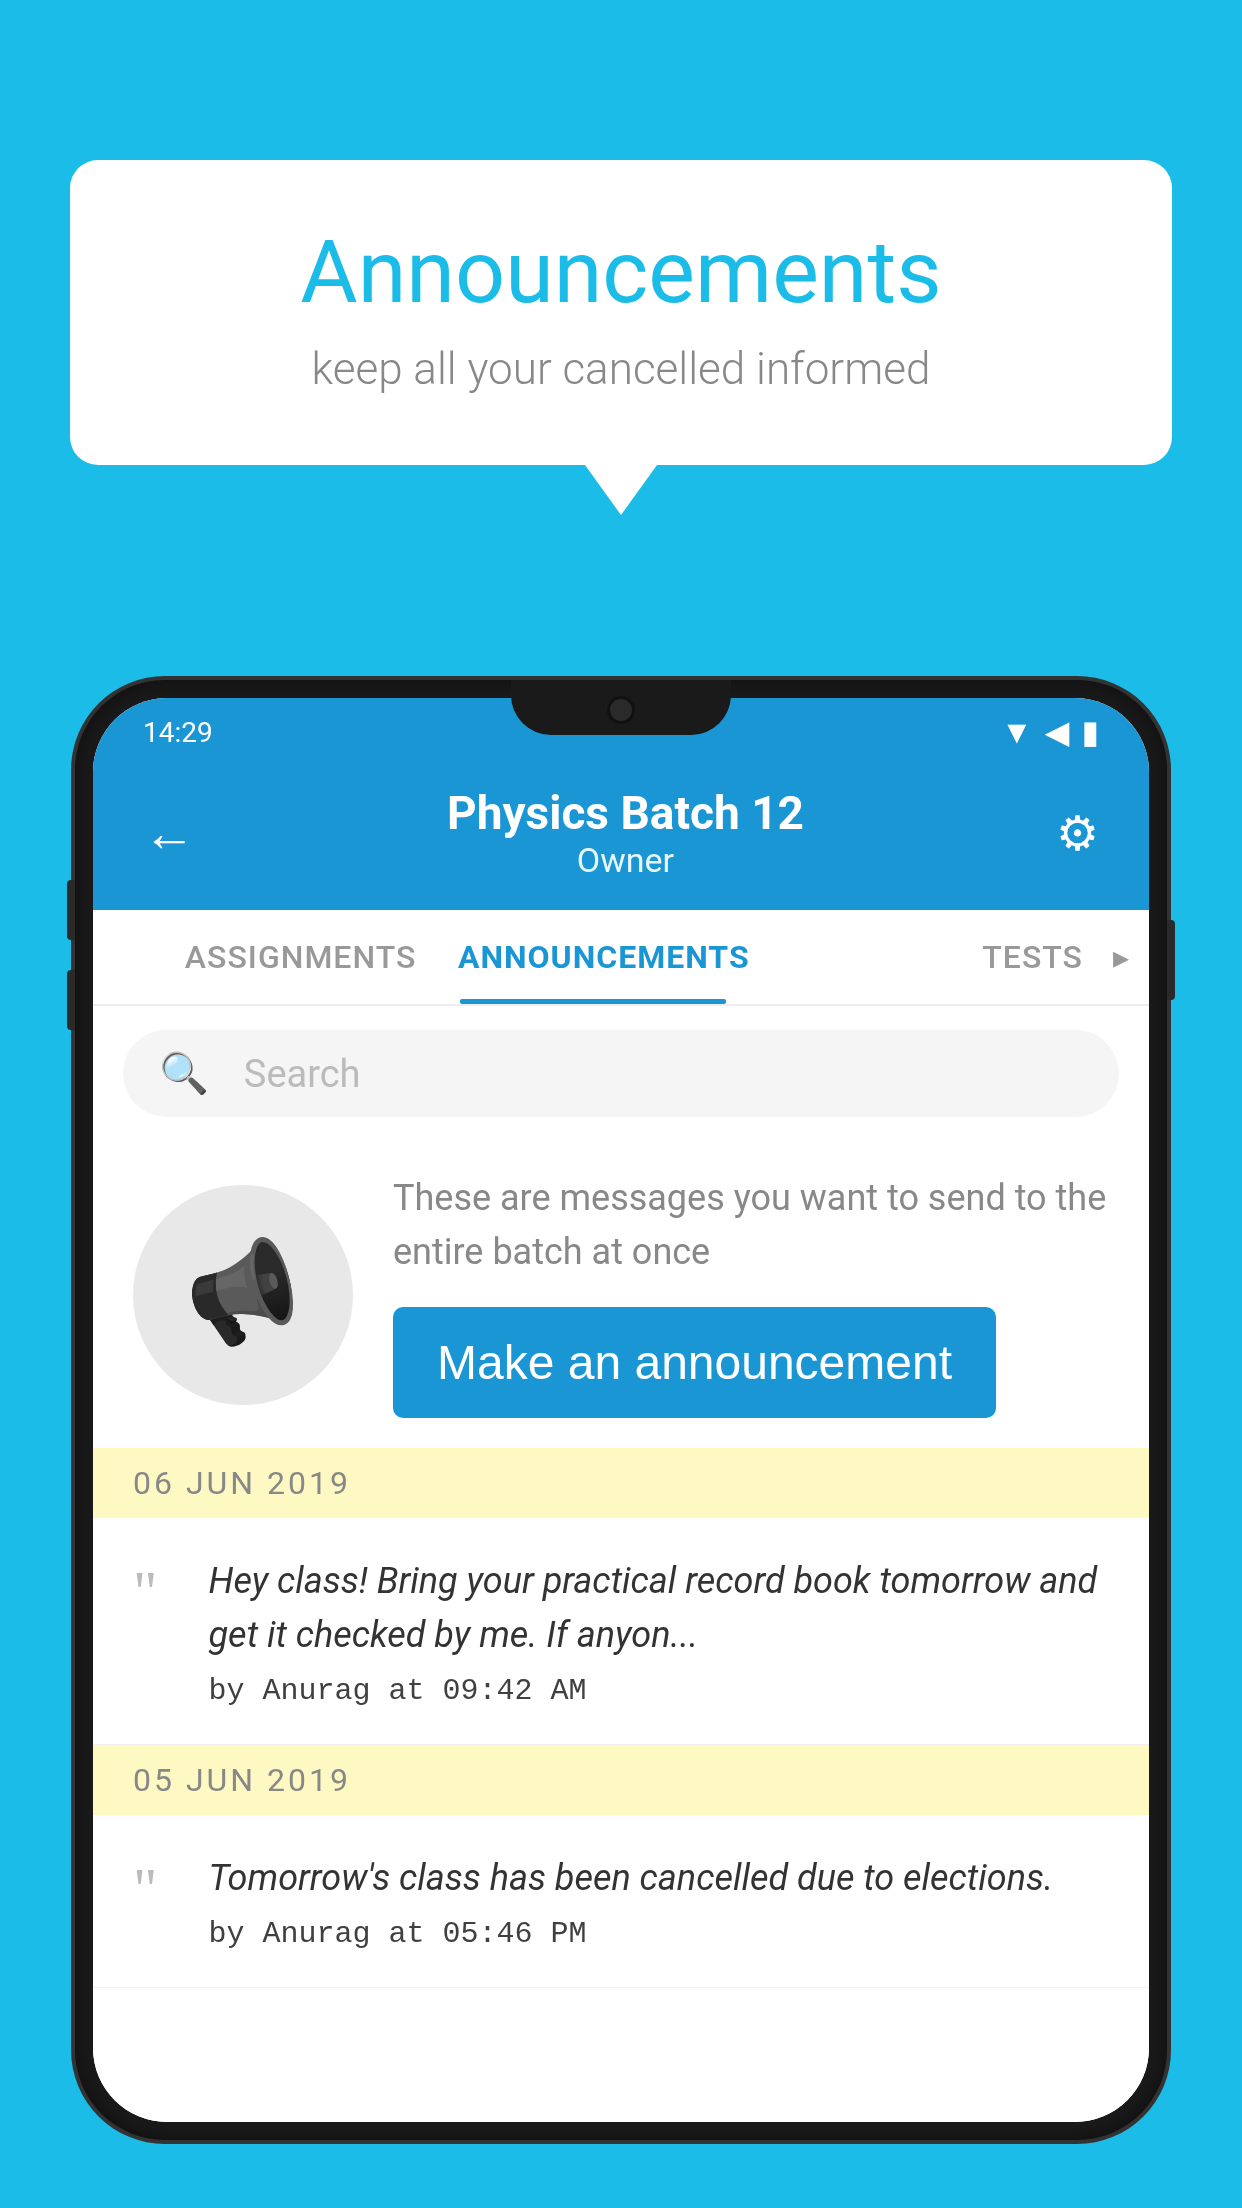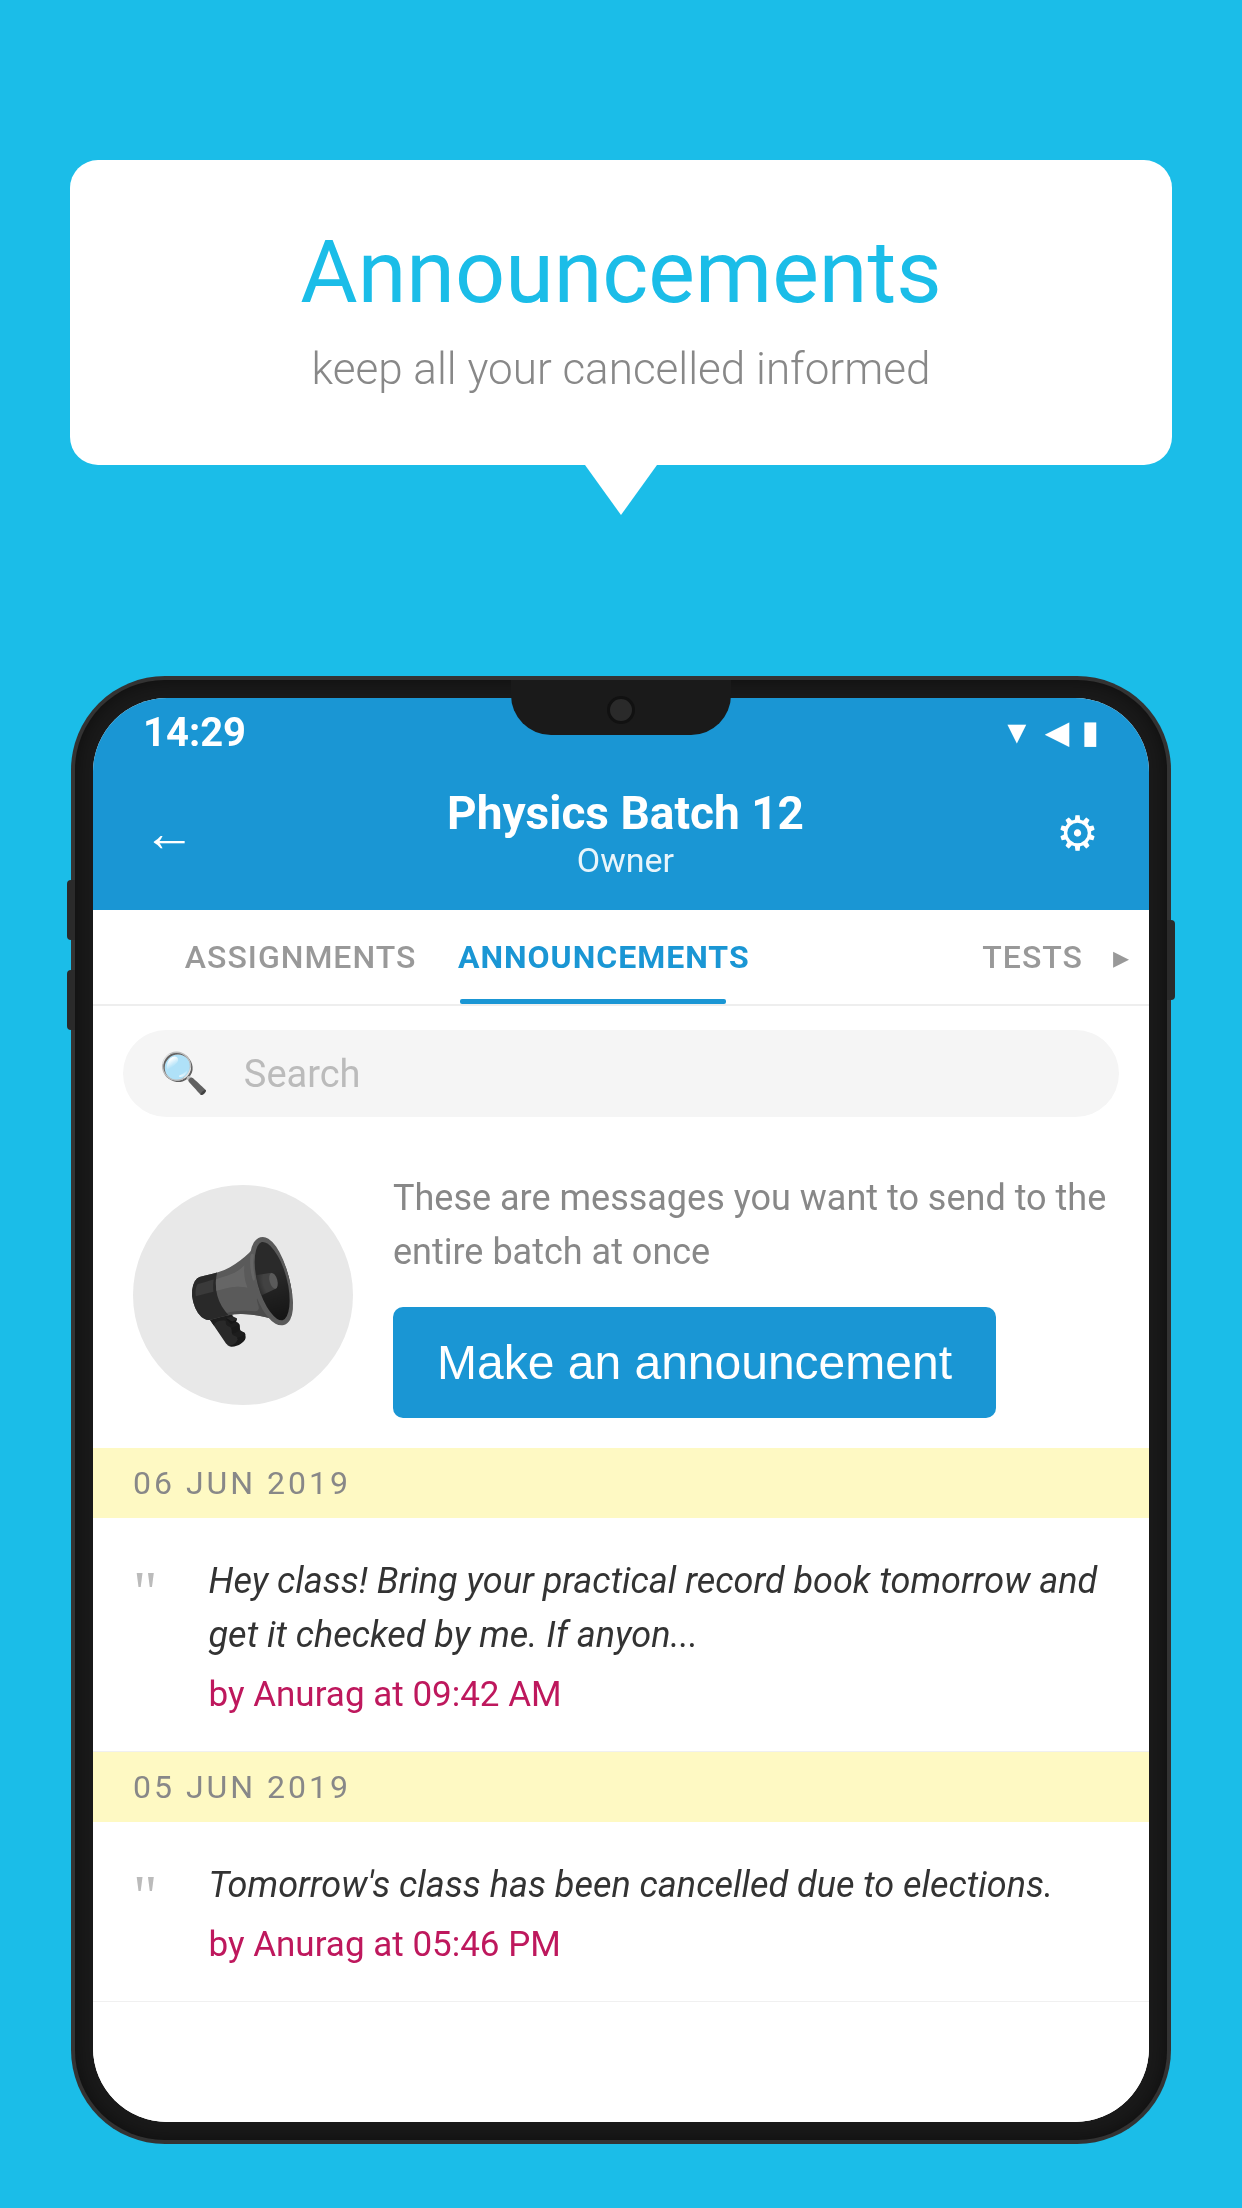--- a/index.html
+++ b/index.html
@@ -114,22 +114,22 @@
       height: 68px;
       display: flex;
       align-items: center;
       justify-content: space-between;
       padding: 0 50px;
       flex-shrink: 0;
     }
 
     .status-time {
       color: white;
-      font-size: 40px;
-      font-weight: 700;
+      font-size: 28px;
+      font-weight: 400;
     }
 
     .status-icons {
       display: flex;
       align-items: center;
       gap: 12px;
     }
 
     .wifi-icon, .signal-icon, .battery-icon {
       color: white;
@@ -327,22 +327,23 @@
 
     .announcement-text {
       font-size: 36px;
       color: #333;
       font-style: italic;
       line-height: 1.5;
       margin-bottom: 12px;
     }
 
     .announcement-meta {
-      font-size: 35px;
-      color: #be185d;
+      font-size: 30px;
+      color: #404040;
+      font-family: Liberation Mono, monospace;
     }
 
     
     .vol-btn {
       position: absolute;
       left: -8px;
       width: 8px;
       height: 60px;
       background: #2a2a2a;
       border-radius: 4px 0 0 4px;

